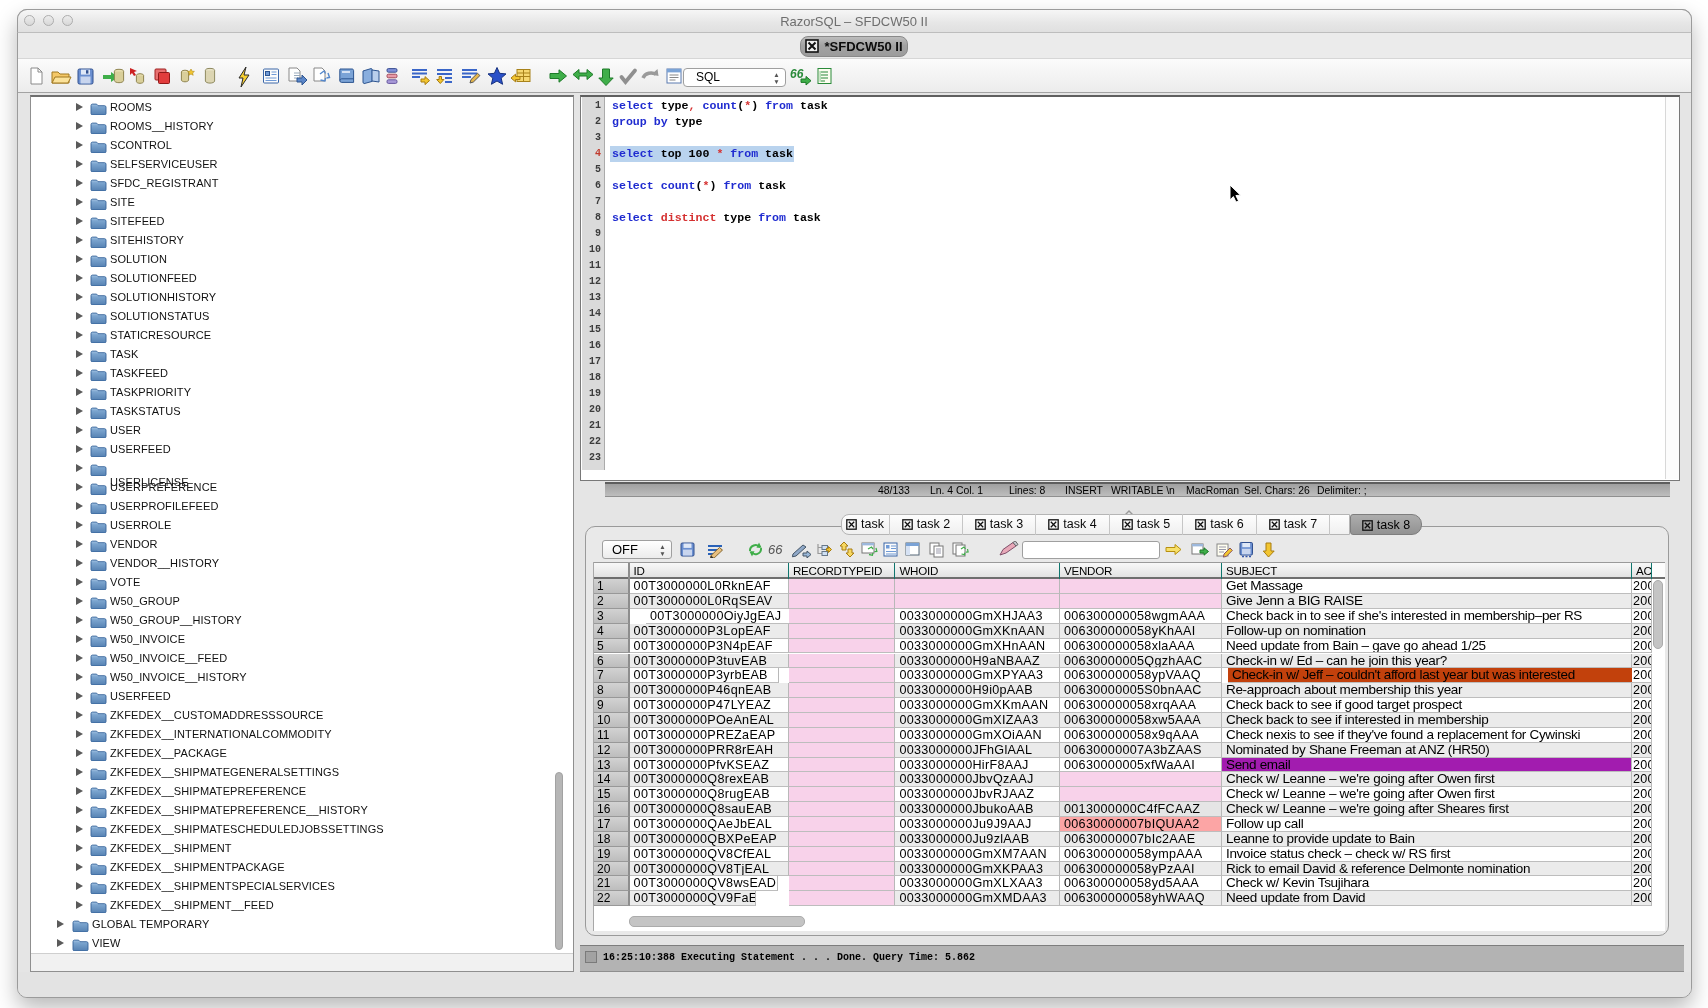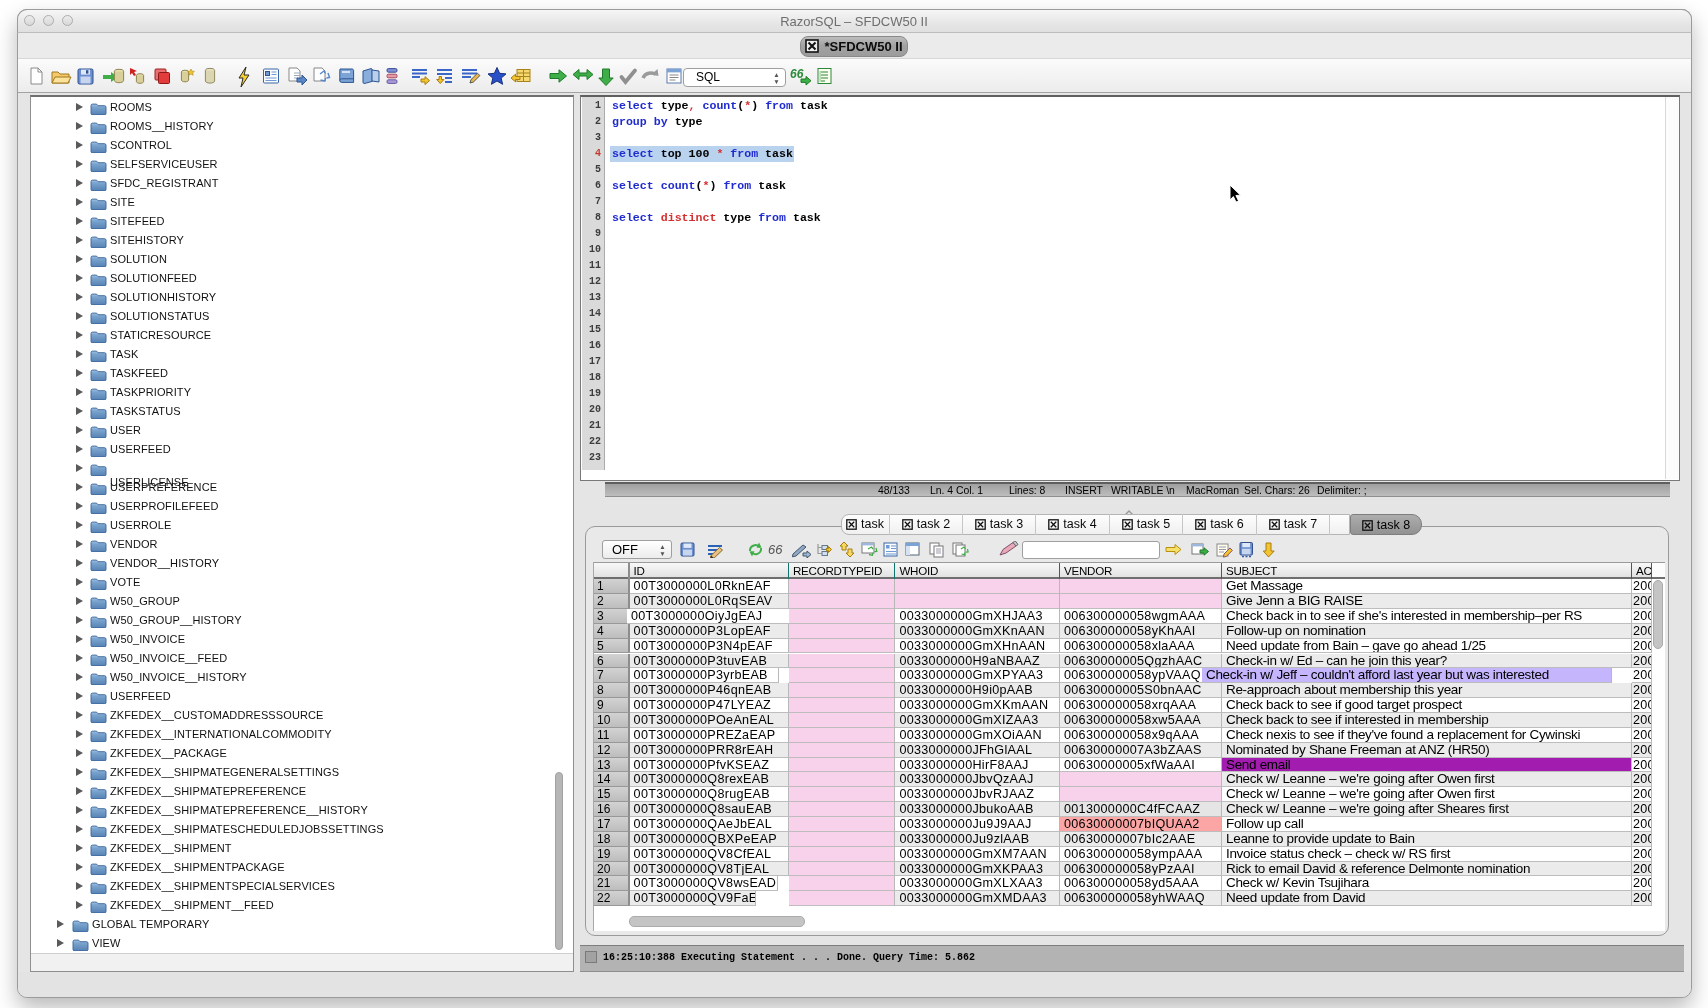--- a/index.html
+++ b/index.html
@@ -930,21 +930,21 @@
 <div class="rn">2</div>
 <div class="c" style="left:35.6px;width:159.4px;background:#ebebeb">00T3000000L0RqSEAV</div>
 <div class="c" style="left:195.0px;width:106.4px;background:#f8d2ea"></div>
 <div class="c" style="left:301.4px;width:164.6px;background:#f8d2ea"></div>
 <div class="c" style="left:466.0px;width:162.0px;background:#f8d2ea"></div>
 <div class="c cs" style="left:628.0px;width:410.0px;background:#ebebeb">Give Jenn a BIG RAISE</div>
 <div class="c" style="left:1038.0px;width:19.5px;background:#ebebeb;padding-left:1px">2006</div>
 </div>
 <div class="r" style="top:608.92px">
 <div class="rn">3</div>
-<div class="c" style="left:33px;width:189px;background:#ffffff">00T3000000OiyJgEAJ</div>
+<div class="c" style="left:52px;width:189px;background:#ffffff">00T3000000OiyJgEAJ</div>
 <div class="c" style="left:195.0px;width:106.4px;background:#f8d2ea"></div>
 <div class="c" style="left:301.4px;width:164.6px;background:#ffffff">0033000000GmXHJAA3</div>
 <div class="c" style="left:466.0px;width:162.0px;background:#ffffff">006300000058wgmAAA</div>
 <div class="c cs" style="left:628.0px;width:410.0px;background:#ffffff">Check back in to see if she's interested in membership–per RS</div>
 <div class="c" style="left:1038.0px;width:19.5px;background:#ffffff;padding-left:1px">2006</div>
 </div>
 <div class="r" style="top:623.78px">
 <div class="rn">4</div>
 <div class="c" style="left:35.6px;width:159.4px;background:#ebebeb">00T3000000P3LopEAF</div>
 <div class="c" style="left:195.0px;width:106.4px;background:#f8d2ea"></div>
@@ -970,21 +970,21 @@
 <div class="c" style="left:466.0px;width:162.0px;background:#ebebeb">00630000005QgzhAAC</div>
 <div class="c cs" style="left:628.0px;width:410.0px;background:#ebebeb">Check-in w/ Ed – can he join this year?</div>
 <div class="c" style="left:1038.0px;width:19.5px;background:#ebebeb;padding-left:1px">2006</div>
 </div>
 <div class="r" style="top:668.36px">
 <div class="rn">7</div>
 <div class="c" style="left:35.6px;width:149px;background:#ffffff">00T3000000P3yrbEAB</div>
 <div class="c" style="left:195.0px;width:106.4px;background:#f8d2ea"></div>
 <div class="c" style="left:301.4px;width:164.6px;background:#ffffff">0033000000GmXPYAA3</div>
 <div class="c" style="left:466.0px;width:162.0px;background:#ffffff">006300000058ypVAAQ</div>
-<div class="c cs" style="left:608px;width:410.0px;background:#c4b5fd">Check-in w/ Jeff – couldn't afford last year but was interested</div>
+<div class="c cs" style="left:634px;width:410.0px;background:#c2410c">Check-in w/ Jeff – couldn't afford last year but was interested</div>
 <div class="c" style="left:1038.0px;width:19.5px;background:#ffffff;padding-left:1px">2006</div>
 </div>
 <div class="r" style="top:683.22px">
 <div class="rn">8</div>
 <div class="c" style="left:35.6px;width:159.4px;background:#ebebeb">00T3000000P46qnEAB</div>
 <div class="c" style="left:195.0px;width:106.4px;background:#f8d2ea"></div>
 <div class="c" style="left:301.4px;width:164.6px;background:#ebebeb">0033000000H9i0pAAB</div>
 <div class="c" style="left:466.0px;width:162.0px;background:#ebebeb">00630000005S0bnAAC</div>
 <div class="c cs" style="left:628.0px;width:410.0px;background:#ebebeb">Re-approach about membership this year</div>
 <div class="c" style="left:1038.0px;width:19.5px;background:#ebebeb;padding-left:1px">2006</div>

